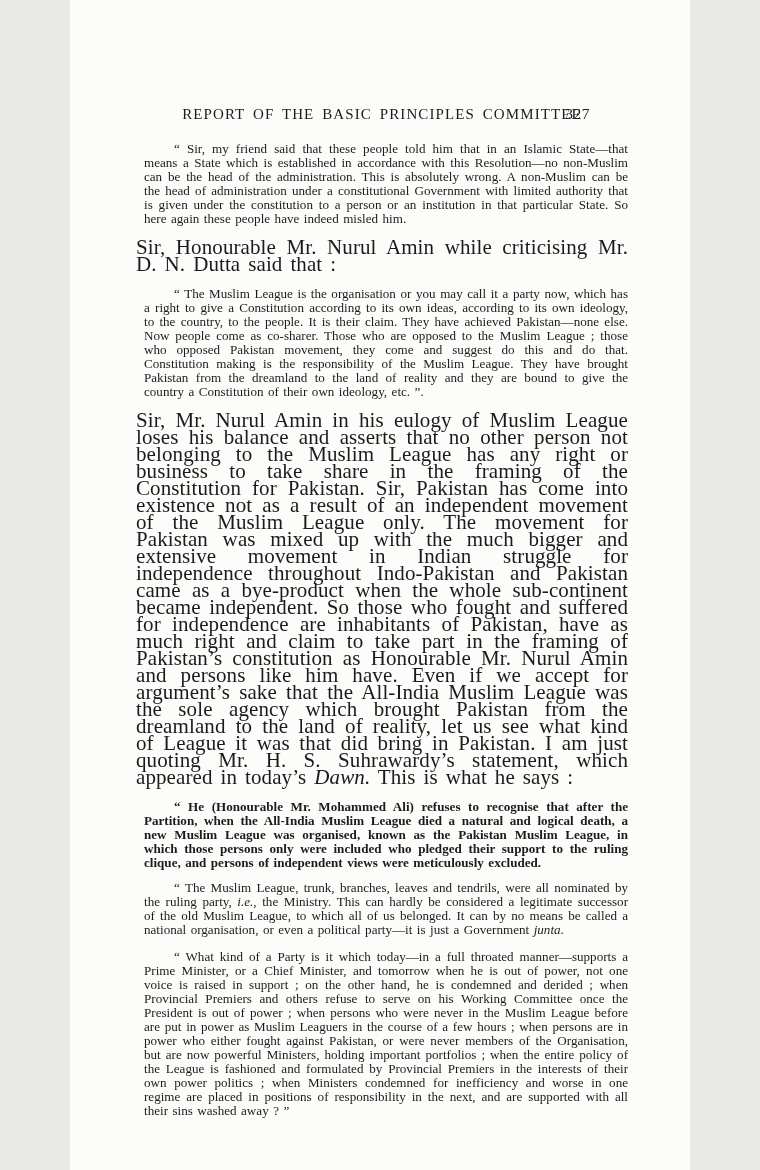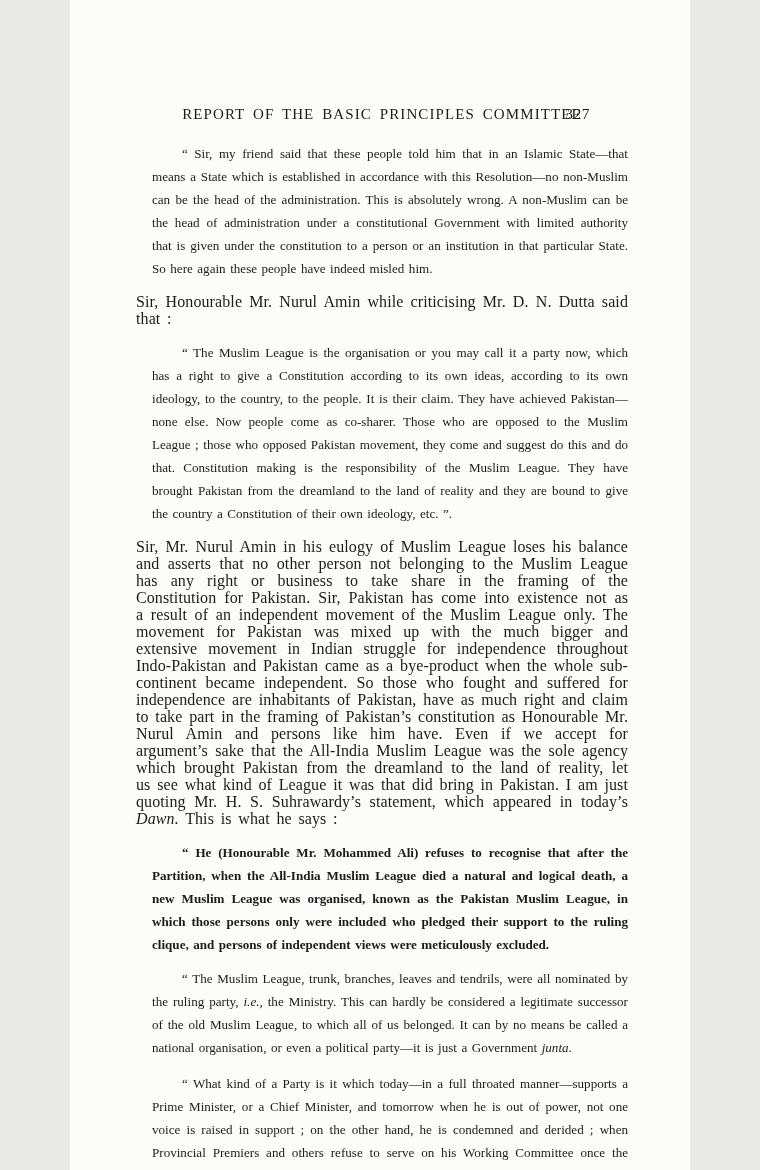--- a/index.html
+++ b/index.html
@@ -33,28 +33,28 @@
   }
   .page-number {
     position: absolute;
     right: 38px;
     top: -1px;
     font-size: 15.5px;
     letter-spacing: 0.5px;
   }
   p.quote {
     font-size: 13.1px;
-    line-height: 23px;
+    line-height: 14px;
     text-align: justify;
     text-indent: 30px;
-    margin: 0 0 13px 16px;
+    margin: 0 0 13px 8px;
     word-spacing: 1.2px;
   }
   p.bodypara {
-    font-size: 16px;
+    font-size: 21px;
     line-height: 17px;
     text-align: justify;
     text-indent: 0;
     margin: 0 0 14px 0;
     word-spacing: 2.6px;
     letter-spacing: 0.1px;
   }
   p.quote.tight { margin-bottom: 11px; font-weight: bold; }
   .it { font-style: italic; }
 </style>

